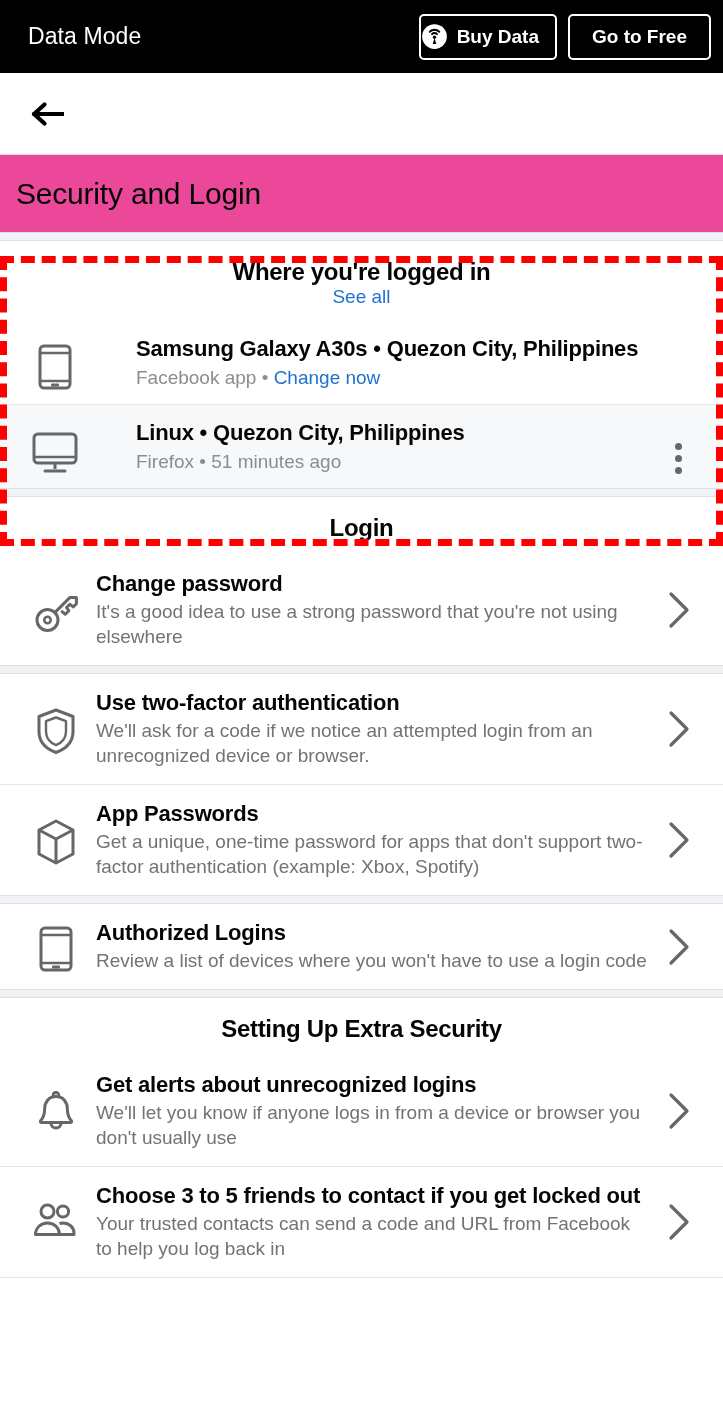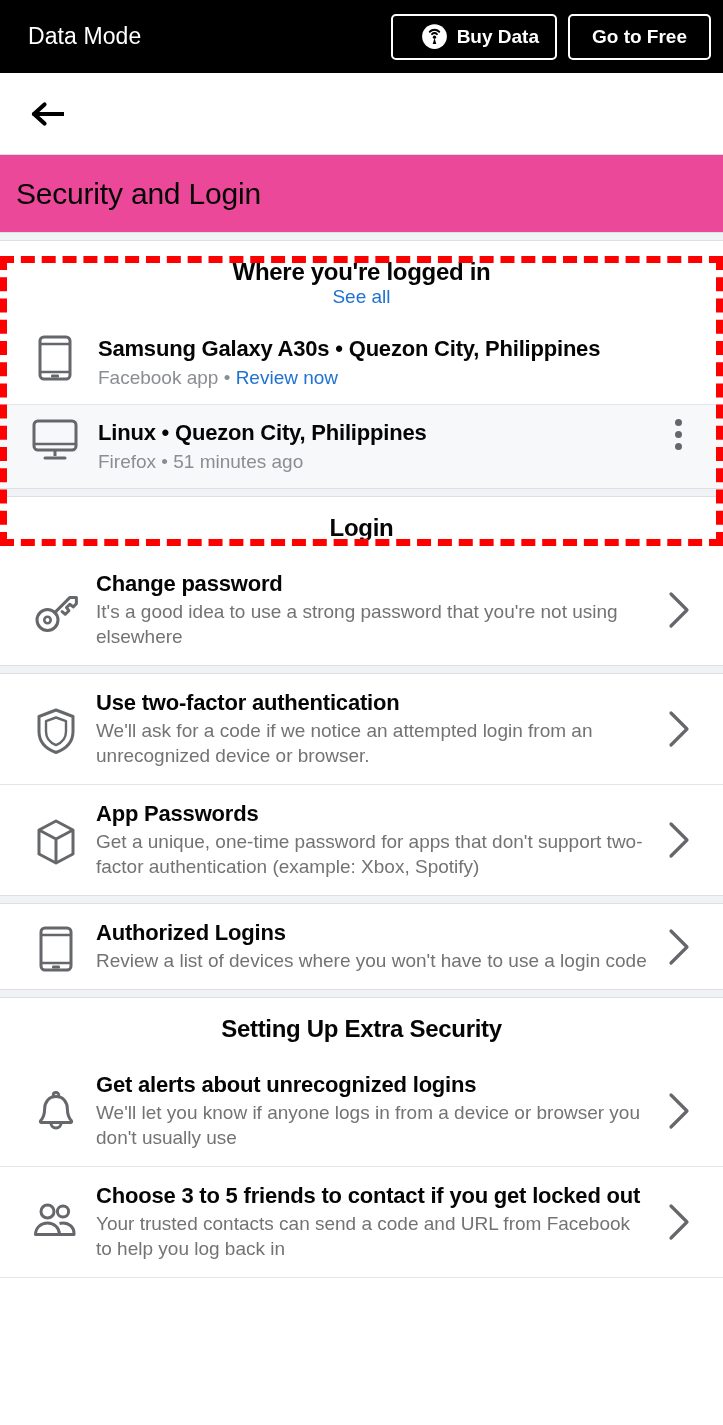--- a/index.html
+++ b/index.html
@@ -41,21 +41,21 @@
     color: #ffffff;
     font-size: 19px;
     font-weight: 700;
     display: flex;
     align-items: center;
     justify-content: center;
     gap: 9px;
     padding: 0 18px;
     font-family: "Liberation Sans", sans-serif;
   }
-  .databar-btn.buy { padding: 0 16px 0 28px; margin-right: 11px; }
+  .databar-btn.buy { padding: 0 16px 0 0; margin-right: 11px; }
   .databar-btn.free { padding: 0 22px; }
   .broadcast-ico { width: 27px; height: 27px; display: block; }
 
   
   .navbar {
     height: 82px;
     background: #ffffff;
     display: flex;
     align-items: center;
     padding-left: 30px;
@@ -103,24 +103,25 @@
     height: 9px;
     background: #f0f2f5;
     border-top: 1px solid #dcdfe3;
     border-bottom: 1px solid #dcdfe3;
   }
   .hairline { height: 1px; background: #e4e6eb; margin-left: 0; }
 
   
   .device-row {
     display: flex;
-    align-items: flex-start;
+    align-items: flex-end;
     padding: 14px 22px 14px 28px;
     background: #ffffff;
     min-height: 76px;
+    gap: 38px;
   }
   .device-row.shaded { background: #f7f8fa; }
   .device-ico {
     width: 54px;
     min-width: 54px;
     display: flex;
     align-items: center;
     justify-content: center;
     margin-right: 16px;
   }
@@ -256,21 +257,21 @@
   <div class="device-row">
     <div class="device-ico">
       <svg width="34" height="46" viewBox="0 0 34 46">
         <rect x="2" y="2" width="30" height="42" rx="4" stroke="#65676b" stroke-width="3" fill="none"></rect>
         <path d="M2 9h30M2 37h30" stroke="#65676b" stroke-width="2.6"></path>
         <rect x="13" y="39.5" width="8" height="3" rx="1.2" fill="#65676b"></rect>
       </svg>
     </div>
     <div class="device-text">
       <div class="device-title">Samsung Galaxy A30s • Quezon City, Philippines</div>
-      <div class="device-sub"><span>Facebook app • </span><span class="link">Review now</span></div>
+      <div class="device-sub"><span>Facebook app • </span><span class="link">Change now</span></div>
     </div>
   </div>
 
   <div class="hairline"></div>
 
   <div class="device-row shaded">
     <div class="device-ico">
       <svg width="46" height="42" viewBox="0 0 46 42">
         <rect x="2" y="2" width="42" height="29" rx="4" stroke="#65676b" stroke-width="3" fill="none"></rect>
         <path d="M2 25h42" stroke="#65676b" stroke-width="2.6"></path>

